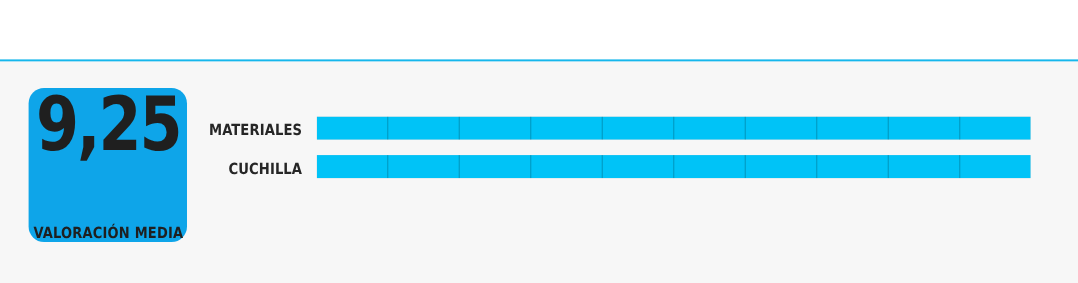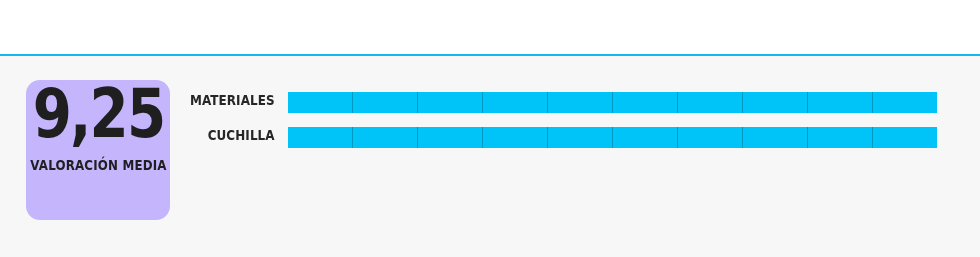--- a/index.html
+++ b/index.html
@@ -41,26 +41,26 @@
     left: 0; top: 56px;
     width: 980px; height: 201px;
     background: #f7f7f7;
   }
 
   
   .score-card {
     position: absolute;
     left: 26px; top: 24px;
     width: 144px; height: 140px;
-    background: #c4b5fd;
+    background: #0ea5e9;
     border-radius: 14px;
     display: flex;
     flex-direction: column;
     align-items: center;
-    justify-content: flex-start;
+    justify-content: space-between;
   }
   .score-value {
     font-family: "Liberation Sans Narrow", "DejaVu Sans Condensed", "Liberation Sans", sans-serif;
     font-weight: bold;
     font-size: 68px;
     line-height: 0.95;
     letter-spacing: -2px;
     color: #1f1f1f;
     transform: scaleX(0.92);
     margin-top: 2px;
@@ -78,21 +78,21 @@
 
   
   .ratings {
     position: absolute;
     left: 176px; top: 36px;
     width: 790px;
   }
   .rating-row {
     position: relative;
     display: flex;
-    align-items: flex-start;
+    align-items: flex-end;
     height: 35px;
   }
   .rating-row.is-active::before {
     content: "";
     position: absolute;
     left: 118px;
     top: 4px;
     width: 660px;
     height: 27px;
     background: #fdfdfd;

